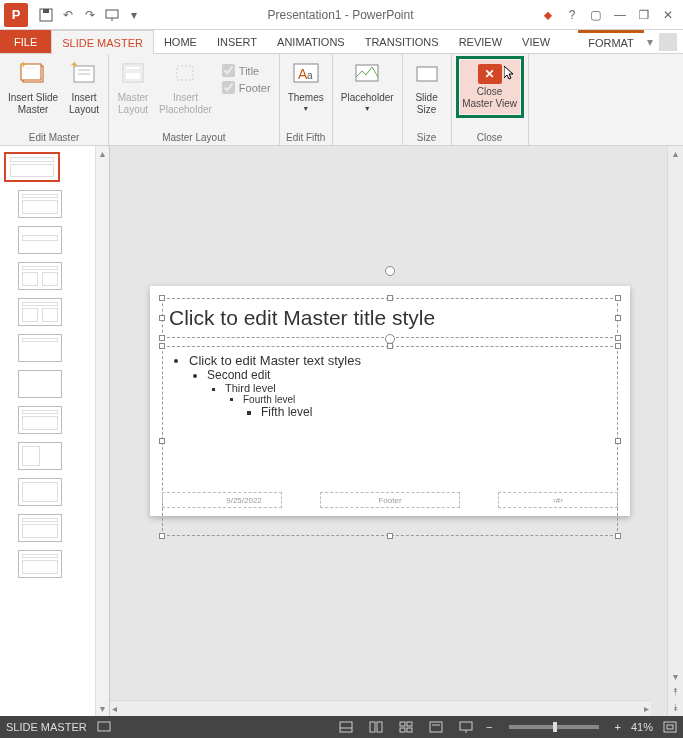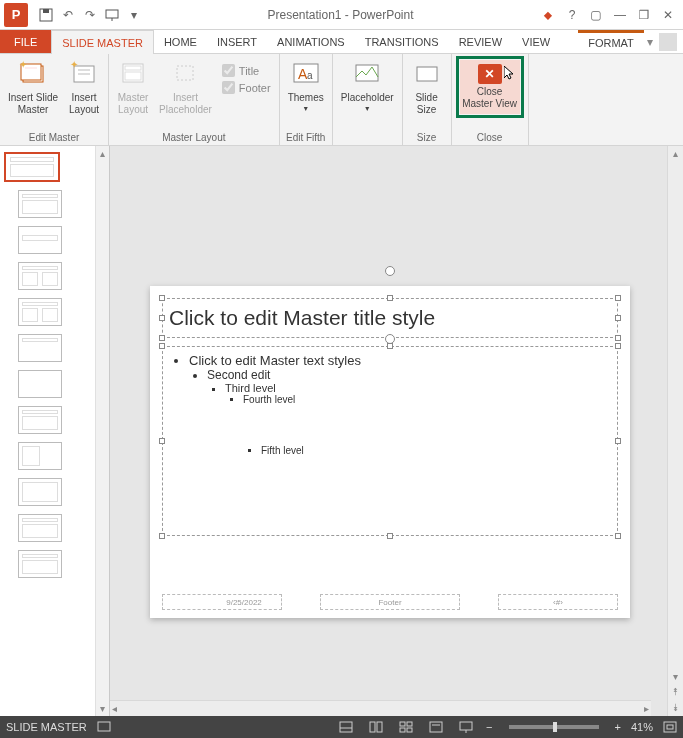--- a/index.html
+++ b/index.html
@@ -46,30 +46,30 @@
   .thumb { margin: 0 0 8px 0; border: 1px solid #bbb; background: #fff; height: 26px; position: relative; }
   .thumb.master { border: 2px solid #d24726; height: 30px; margin-left: 0; width: 56px; }
   .thumb.layout { margin-left: 14px; width: 44px; height: 28px; }
   .thumb-num { position: absolute; left: -12px; top: 0; color: #d24726; font-size: 11px; }
   .thumb .mini { position:absolute; border:1px solid #ddd; }
   
   .canvas-area { flex: 1; position: relative; display:flex; }
   .canvas-scroll-v { width:16px; background:#ededed; border-left:1px solid #d9d9d9; display:flex; flex-direction:column; justify-content:space-between; align-items:center; }
   .canvas-scroll-h { position:absolute; left:0; right:16px; bottom:0; height:16px; background:#ededed; border-top:1px solid #d9d9d9; display:flex; justify-content:space-between; align-items:center; }
   .slide-wrap { flex:1; position:relative; overflow:hidden; padding-bottom:16px; }
-  .slide { position: absolute; left: 40px; top: 140px; width: 480px; height: 332px; background: #fff; box-shadow: 0 2px 6px rgba(0,0,0,0.25); }
+  .slide { position: absolute; left: 40px; top: 140px; width: 480px; height: 230px; background: #fff; box-shadow: 0 2px 6px rgba(0,0,0,0.25); }
   
   .ph { position:absolute; border:1px dashed #999; }
   .ph.title-ph { left:12px; top:12px; right:12px; height:40px; display:flex; align-items:center; padding:0 6px; font-size:21px; color:#333; font-family: Arial, sans-serif; }
   .ph.body-ph { left:12px; top:60px; right:12px; height:190px; padding:6px 8px; font-size:13px; color:#333; font-family: Arial, sans-serif;}
   .ph.body-ph ul { list-style: disc; padding-left: 18px; }
   .ph.body-ph ul ul { list-style: disc; font-size: 12px; }
   .ph.body-ph ul ul ul { font-size: 11px; list-style: square;}
   .ph.body-ph ul ul ul ul { font-size: 10px; }
-  .ph.body-ph ul ul ul ul ul { font-size: 10px; margin-top: 40px; }
+  .ph.body-ph ul ul ul ul ul { font-size: 12px; }
   .ph.footer-box { bottom:8px; height:16px; font-size:8px; color:#999; display:flex; align-items:center; justify-content:center; border:1px dashed #bbb; }
   .handle { position:absolute; width:6px; height:6px; background:#fff; border:1px solid #888; }
   .rot { position:absolute; width:10px; height:10px; border:1px solid #888; border-radius:50%; background:#fff; left:50%; transform:translateX(-50%); }
   
   
   .statusbar { height: 22px; background: #444; color: #ddd; display: flex; align-items: center; font-size: 11px; padding: 0 6px; gap: 10px; }
   .statusbar .spacer { flex: 1; }
   .view-btn { width: 20px; height: 14px; display:inline-flex; align-items:center; justify-content:center; cursor:pointer; }
   .zoom-slider { width: 90px; height: 4px; background: #888; position: relative; margin: 0 6px; }
   .zoom-slider .thumb-dot { position:absolute; left:44px; top:-3px; width:4px; height:10px; background:#ddd; }

